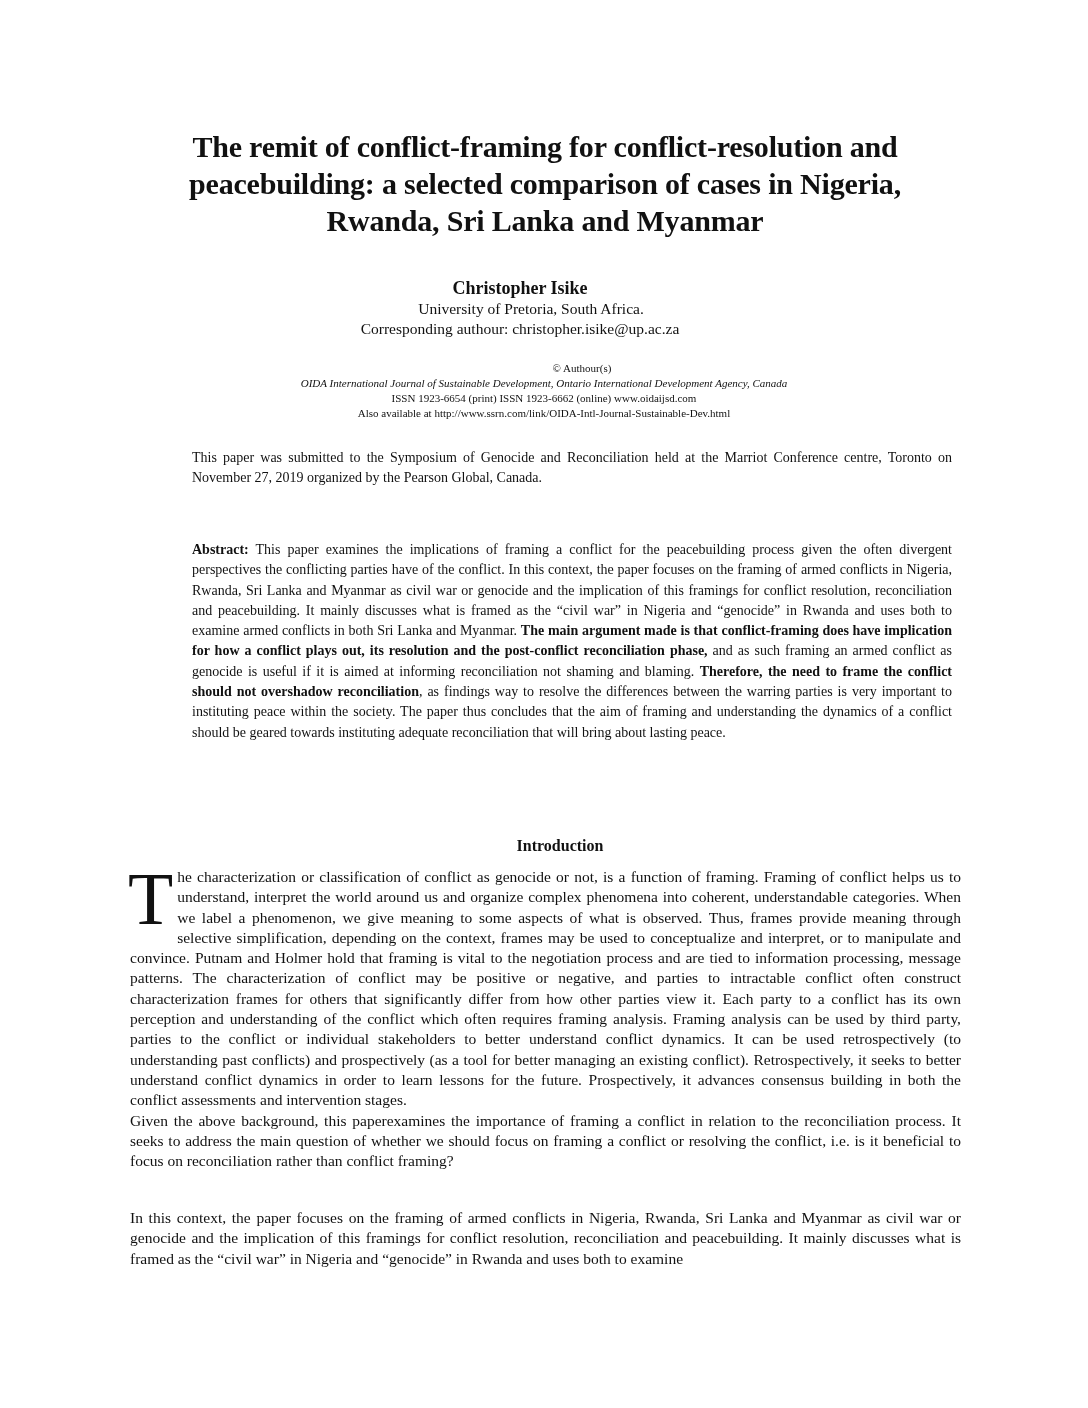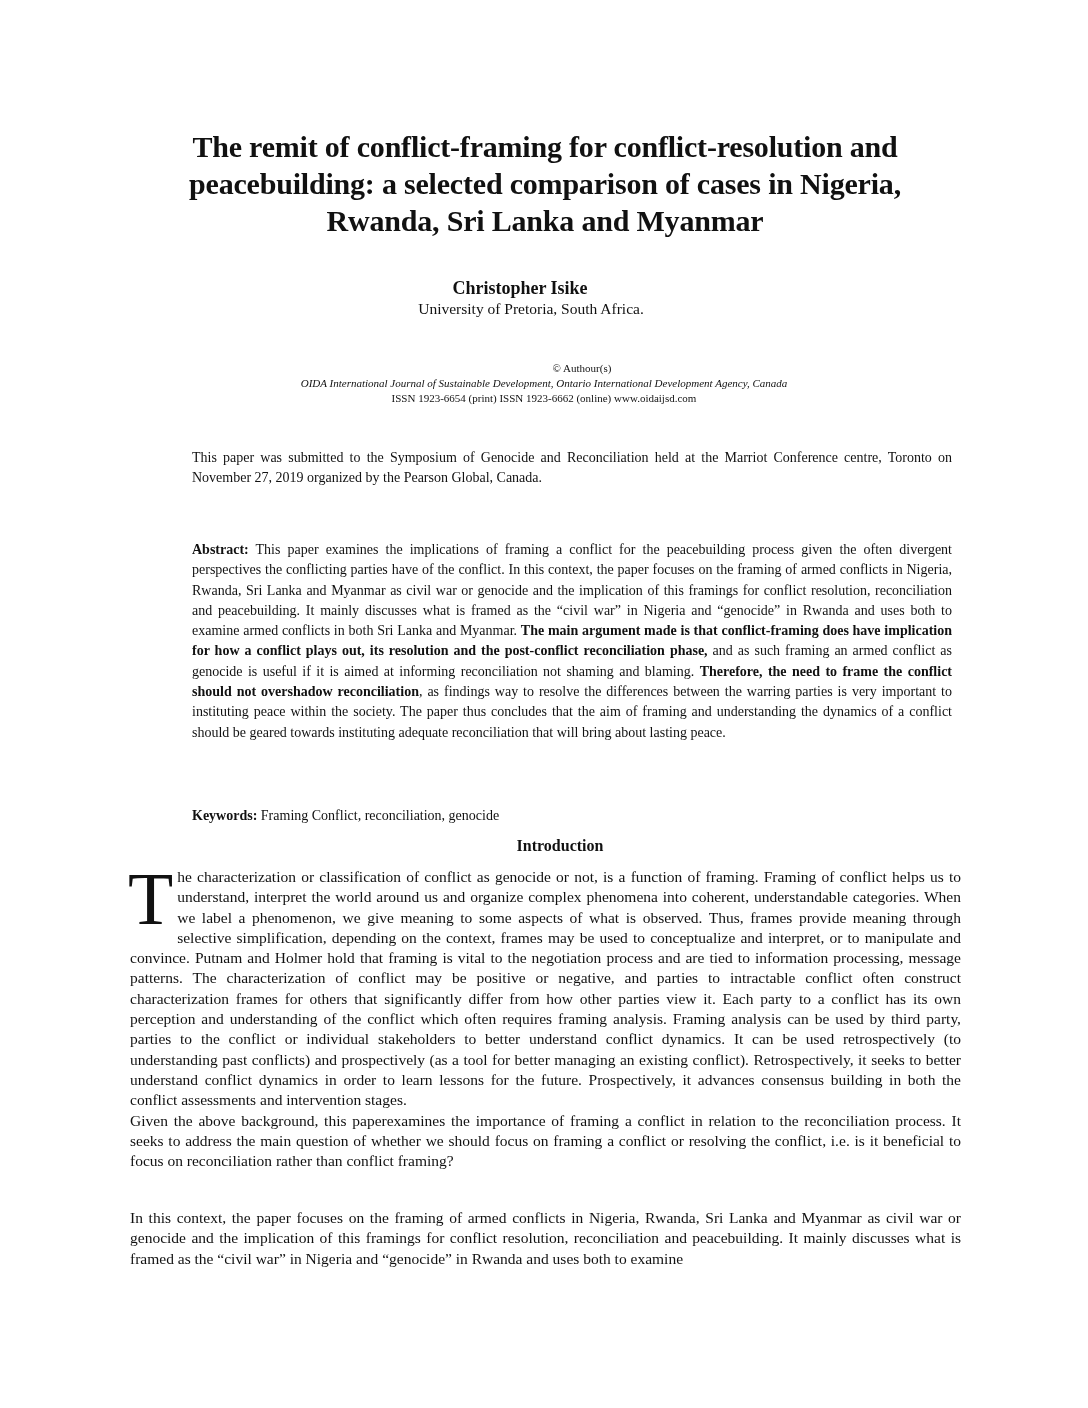--- a/index.html
+++ b/index.html
@@ -31,30 +31,31 @@
 </style>
 </head>
 <body>
 
 <div class="page">
 
   <div class="title">The remit of conflict-framing for conflict-resolution and peacebuilding: a selected comparison of cases in Nigeria, Rwanda, Sri Lanka and Myanmar</div>
 
   <div class="author author-name">Christopher Isike</div>
   <div class="author affil">University of Pretoria, South Africa.</div>
+  <div class="author corr">Corresponding authour: christopher.isike@up.ac.za</div>
 
   <div class="meta m1">© Authour(s)</div>
   <div class="meta m2">OIDA International Journal of Sustainable Development, Ontario International Development Agency, Canada</div>
   <div class="meta m3">ISSN 1923-6654 (print) ISSN 1923-6662 (online) www.oidaijsd.com</div>
+  <div class="meta m4">Also available at http://www.ssrn.com/link/OIDA-Intl-Journal-Sustainable-Dev.html</div>
 
   <div class="block submitted">This paper was submitted to the Symposium of Genocide and Reconciliation held at the Marriot Conference centre, Toronto on November 27, 2019 organized by the Pearson Global, Canada.</div>
 
   <div class="block abstract"><b>Abstract:</b><span> This paper examines the implications of framing a conflict for the peacebuilding process given the often divergent perspectives the conflicting parties have of the conflict. In this context, the paper focuses on the framing of armed conflicts in Nigeria, Rwanda, Sri Lanka and Myanmar as civil war or genocide and the implication of this framings for conflict resolution, reconciliation and peacebuilding. It mainly discusses what is framed as the “civil war” in Nigeria and “genocide” in Rwanda and uses both to examine armed conflicts in both Sri Lanka and Myanmar. </span><b>The main argument made is that conflict-framing does have implication for how a conflict plays out, its resolution and the post-conflict reconciliation phase,</b><span> and as such framing an armed conflict as genocide is useful if it is aimed at informing reconciliation not shaming and blaming. </span><b>Therefore, the need to frame the conflict should not overshadow reconciliation</b><span>, as findings way to resolve the differences between the warring parties is very important to instituting peace within the society. The paper thus concludes that the aim of framing and understanding the dynamics of a conflict should be geared towards instituting adequate reconciliation that will bring about lasting peace.</span></div>
 
-  <div class="block keywords"><b>Keywords:</b><span> Framing Conflict, reconciliation, genocide</span></div>
 
   <div class="intro-h">Introduction</div>
 
   <div class="body-text intro-p1">
     <span class="dropcap">T</span><span>he characterization or classification of conflict as genocide or not, is a function of framing. Framing of conflict helps us to understand, interpret the world around us and organize complex phenomena into coherent, understandable categories. When we label a phenomenon, we give meaning to some aspects of what is observed. Thus, frames provide meaning through selective simplification, depending on the context, frames may be used to conceptualize and interpret, or to manipulate and convince. Putnam and Holmer hold that framing is vital to the negotiation process and are tied to information processing, message patterns. The characterization of conflict may be positive or negative, and parties to intractable conflict often construct characterization frames for others that significantly differ from how other parties view it. Each party to a conflict has its own perception and understanding of the conflict which often requires framing analysis. Framing analysis can be used by third party, parties to the conflict or individual stakeholders to better understand conflict dynamics. It can be used retrospectively (to understanding past conflicts) and prospectively (as a tool for better managing an existing conflict). Retrospectively, it seeks to better understand conflict dynamics in order to learn lessons for the future. Prospectively, it advances consensus building in both the conflict assessments and intervention stages.</span>
     <div>Given the above background, this paperexamines the importance of framing a conflict in relation to the reconciliation process. It seeks to address the main question of whether we should focus on framing a conflict or resolving the conflict, i.e. is it beneficial to focus on reconciliation rather than conflict framing?</div>
   </div>
 
   <div class="body-text intro-p3">In this context, the paper focuses on the framing of armed conflicts in Nigeria, Rwanda, Sri Lanka and Myanmar as civil war or genocide and the implication of this framings for conflict resolution, reconciliation and peacebuilding. It mainly discusses what is framed as the “civil war” in Nigeria and “genocide” in Rwanda and uses both to examine</div>
 

